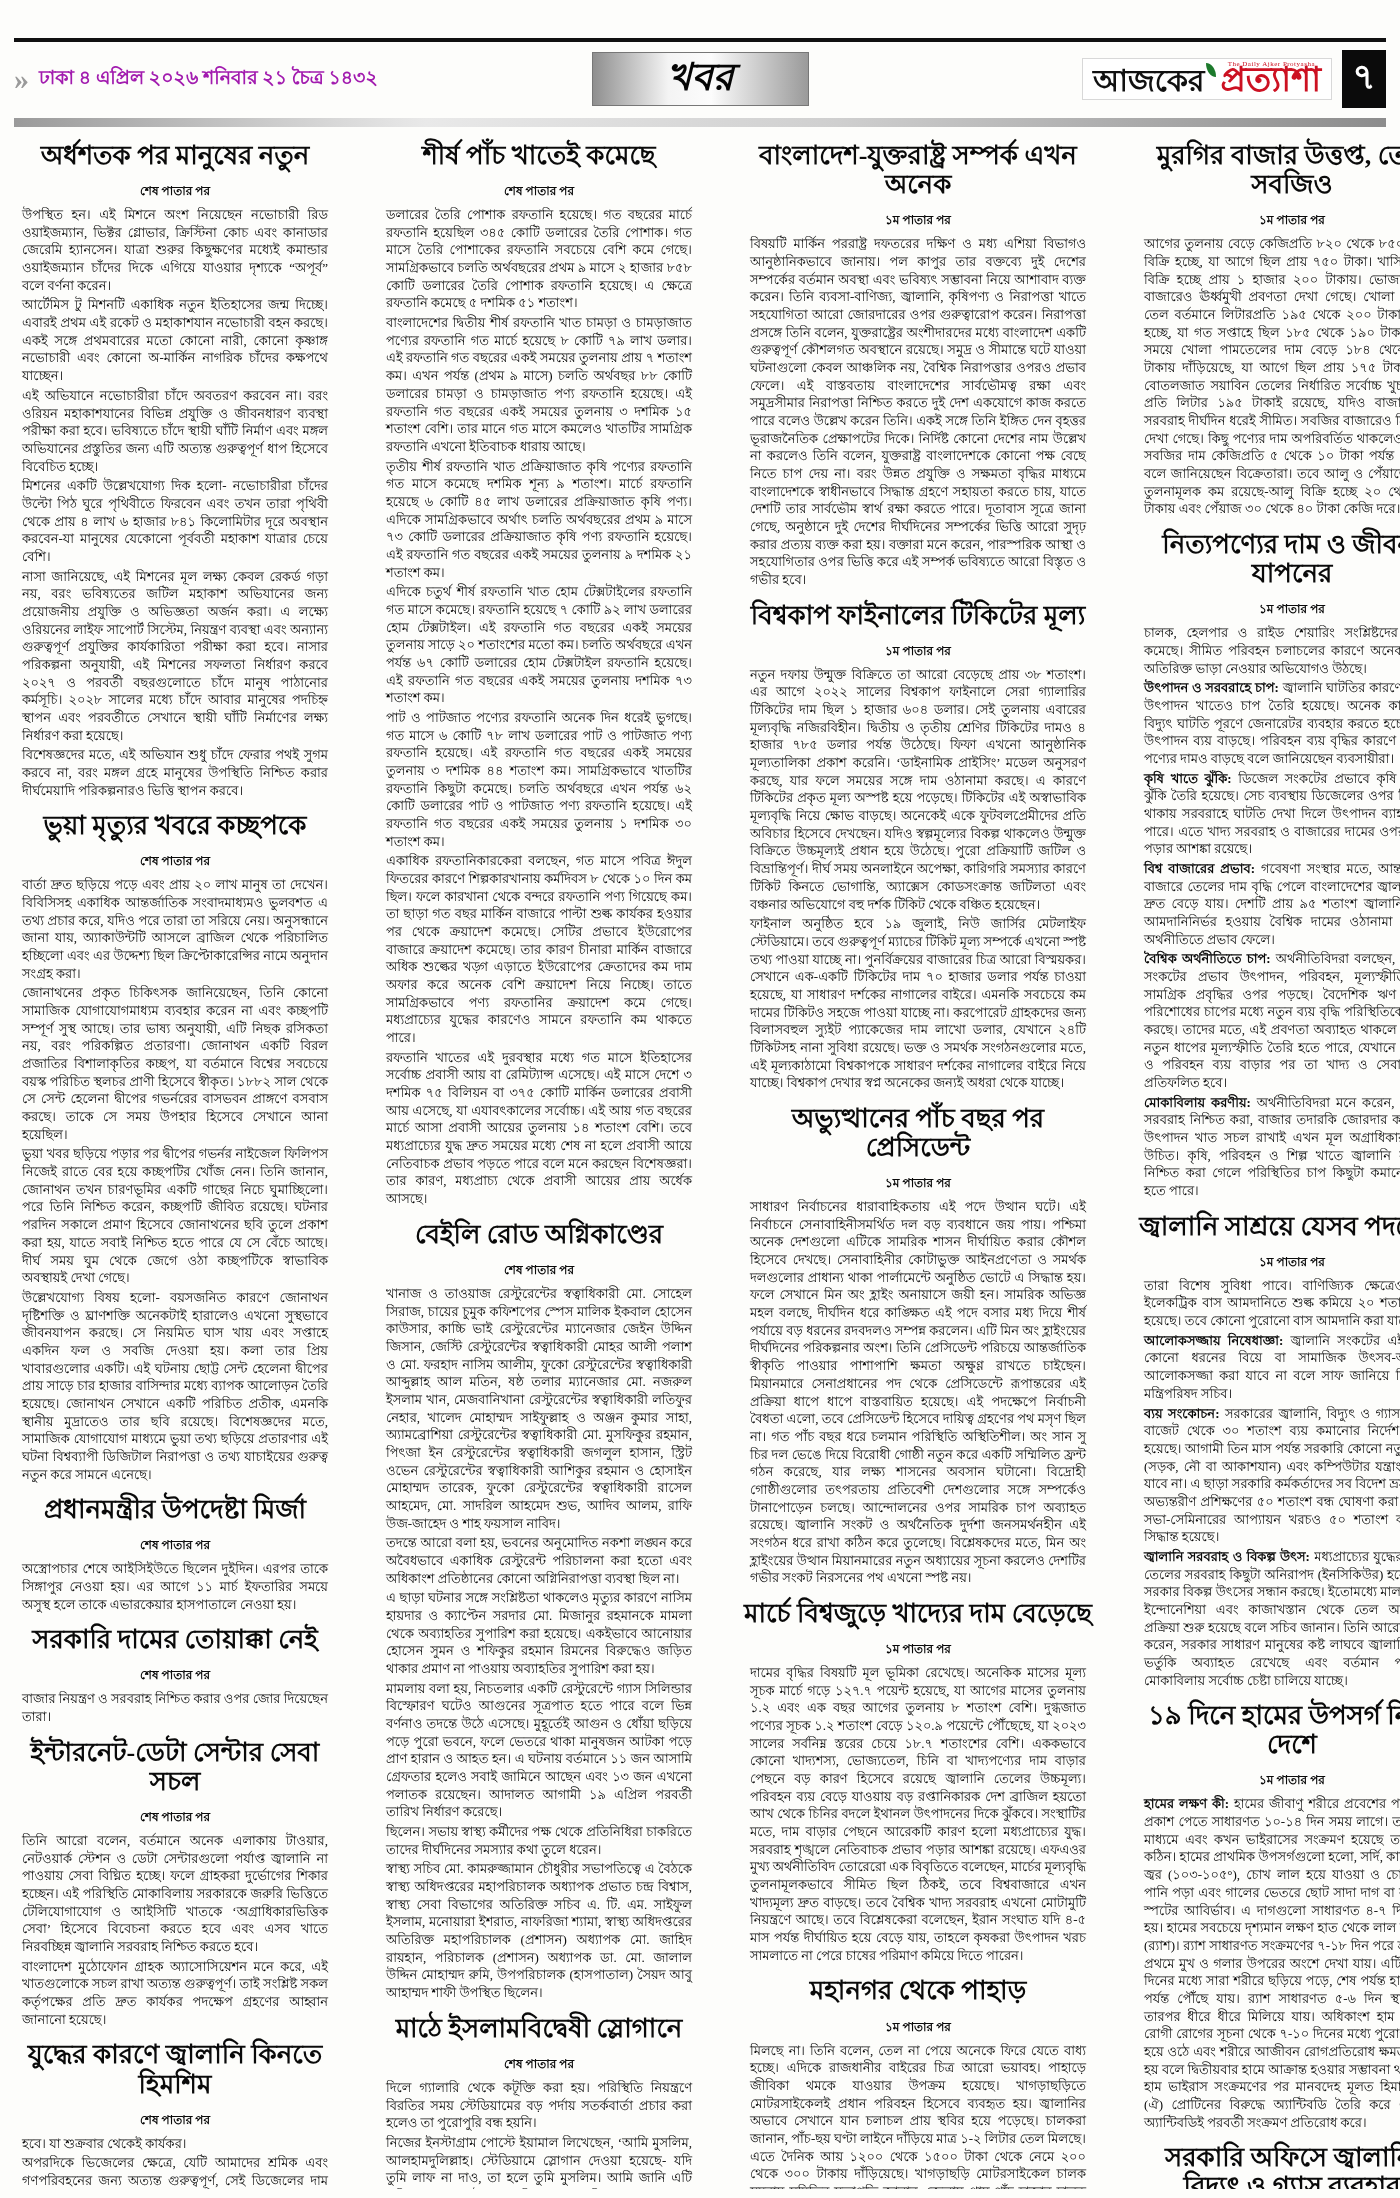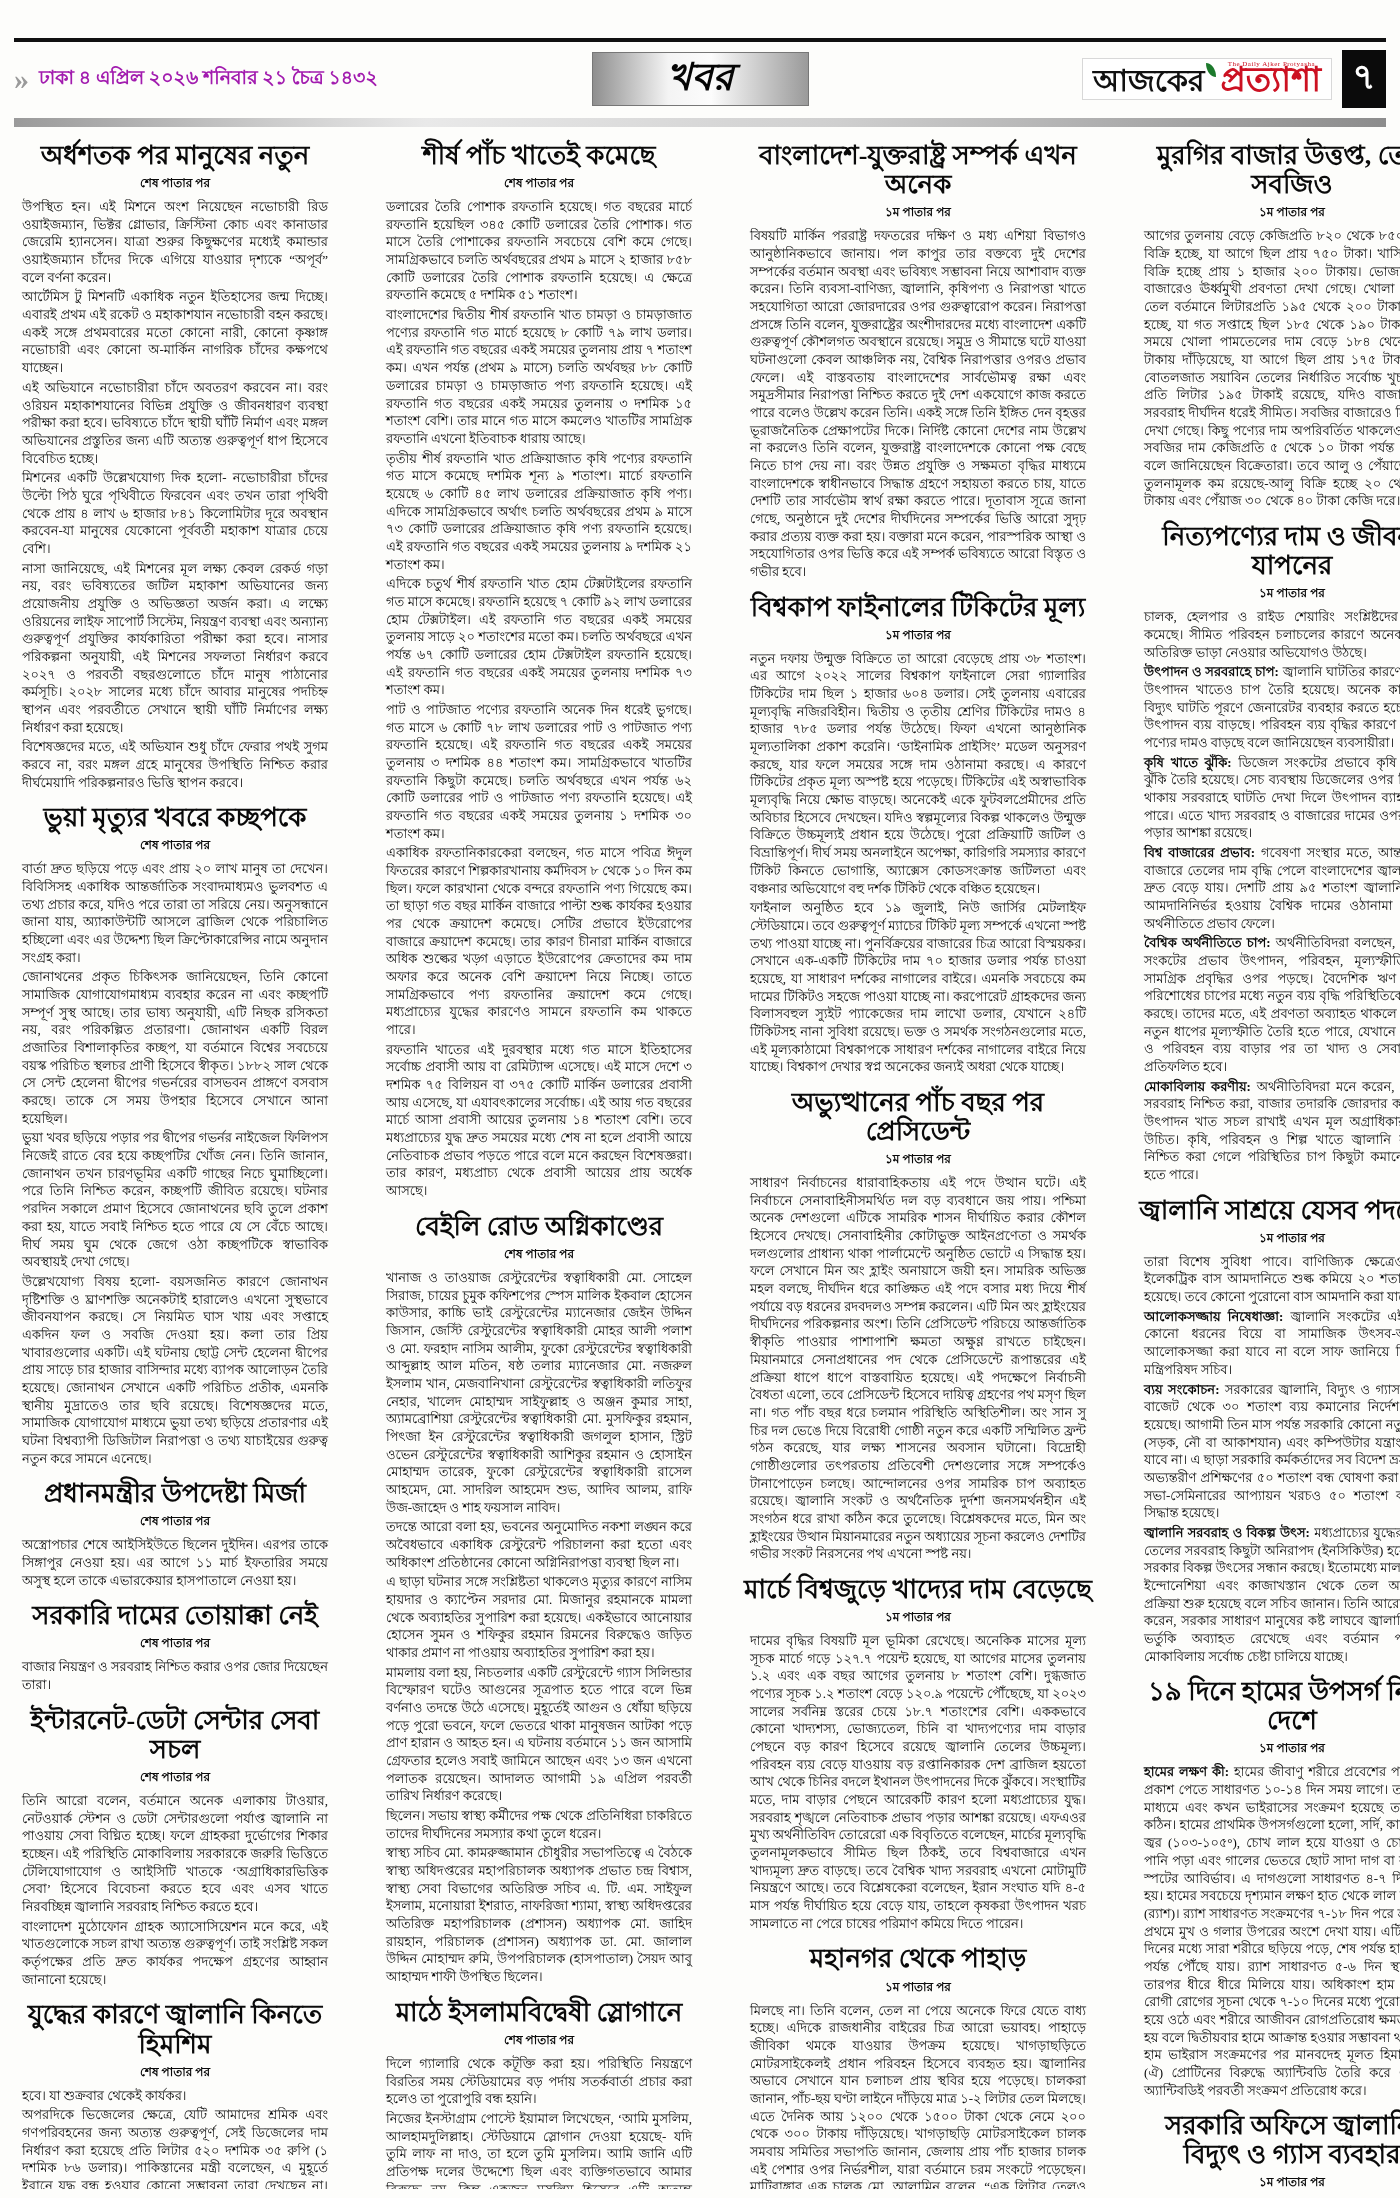--- a/index.html
+++ b/index.html
@@ -34,21 +34,21 @@
   
   .cols{
     display:grid;grid-template-columns:322px 322px 352px 312px;column-gap:16px;
     padding:2px 14px 10px;align-items:start;gap:42px;
   }
   .col{overflow:hidden;height:2060px;}
   .article h2{
     font-size:26px;line-height:1.12;font-weight:bold;text-align:center;
     margin:12px 2px 1px;letter-spacing:0;
   }
-  .note{text-align:center;font-size:12px;font-weight:bold;margin:4px 0 4px;}
+  .note{text-align:center;font-size:12px;font-weight:bold;margin:12px 0 4px;}
   .article p{
     margin:0 8px 2px;font-size:13px;line-height:1.36;text-align:justify;
     word-break:normal;
   }
   .article p b{font-weight:bold;}
 </style>
 </head>
 <body>
 
 <div class="page">

